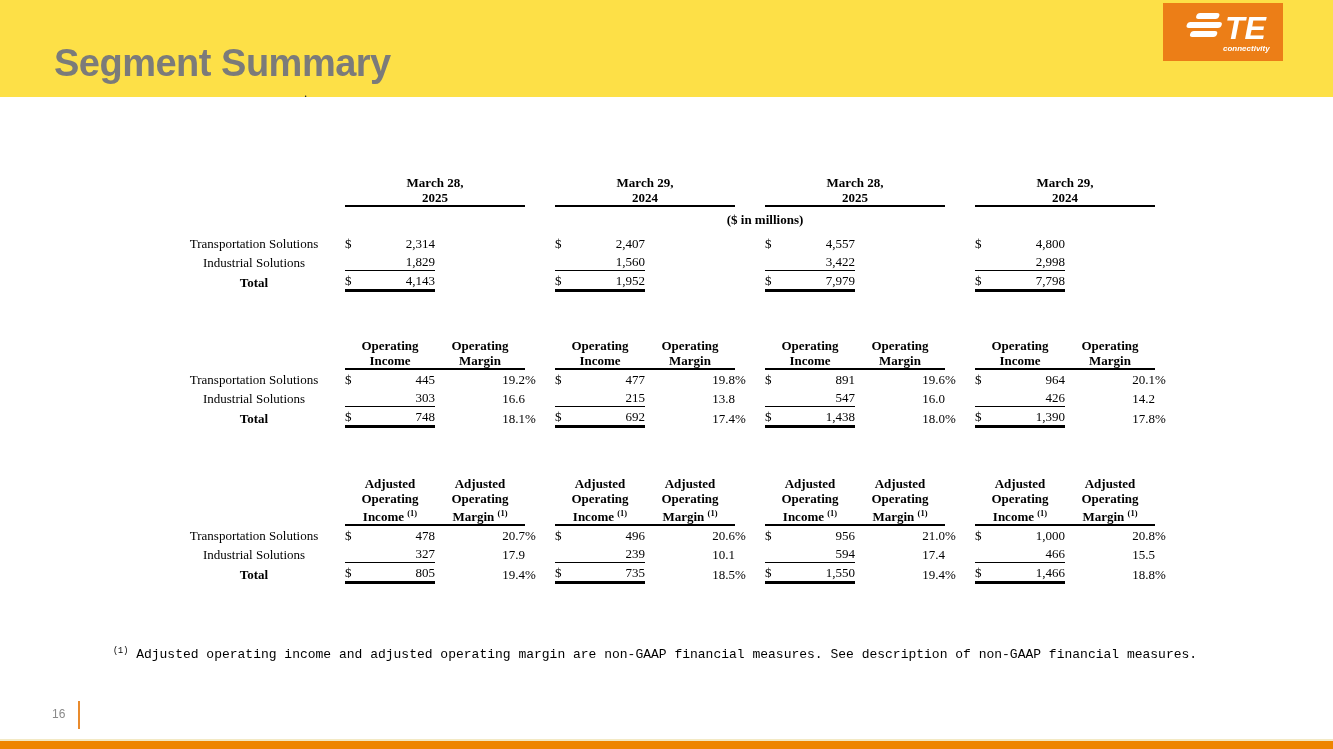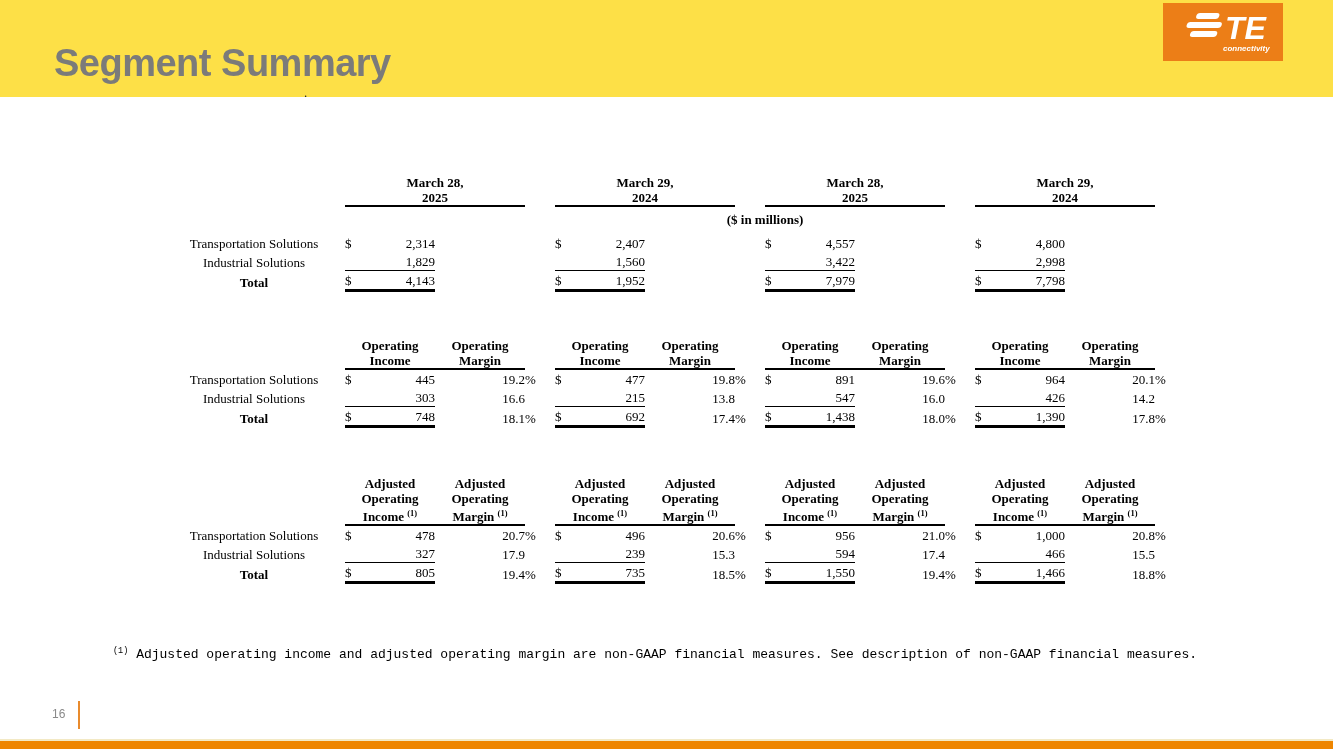--- a/index.html
+++ b/index.html
@@ -292,21 +292,21 @@
           <td class="p">%</td>
         </tr>
         <tr class="drow">
           <td class="lbl">Industrial Solutions</td>
           <td class="d b1"></td>
           <td class="v b1">327</td>
           <td class="m">17.9</td>
           <td class="p"></td>
           <td class="d b1"></td>
           <td class="v b1">239</td>
-          <td class="m">15.3</td>
+          <td class="m">10.1</td>
           <td class="p"></td>
           <td class="d b1"></td>
           <td class="v b1">594</td>
           <td class="m">17.4</td>
           <td class="p"></td>
           <td class="d b1"></td>
           <td class="v b1">466</td>
           <td class="m">15.5</td>
           <td class="p"></td>
         </tr>

